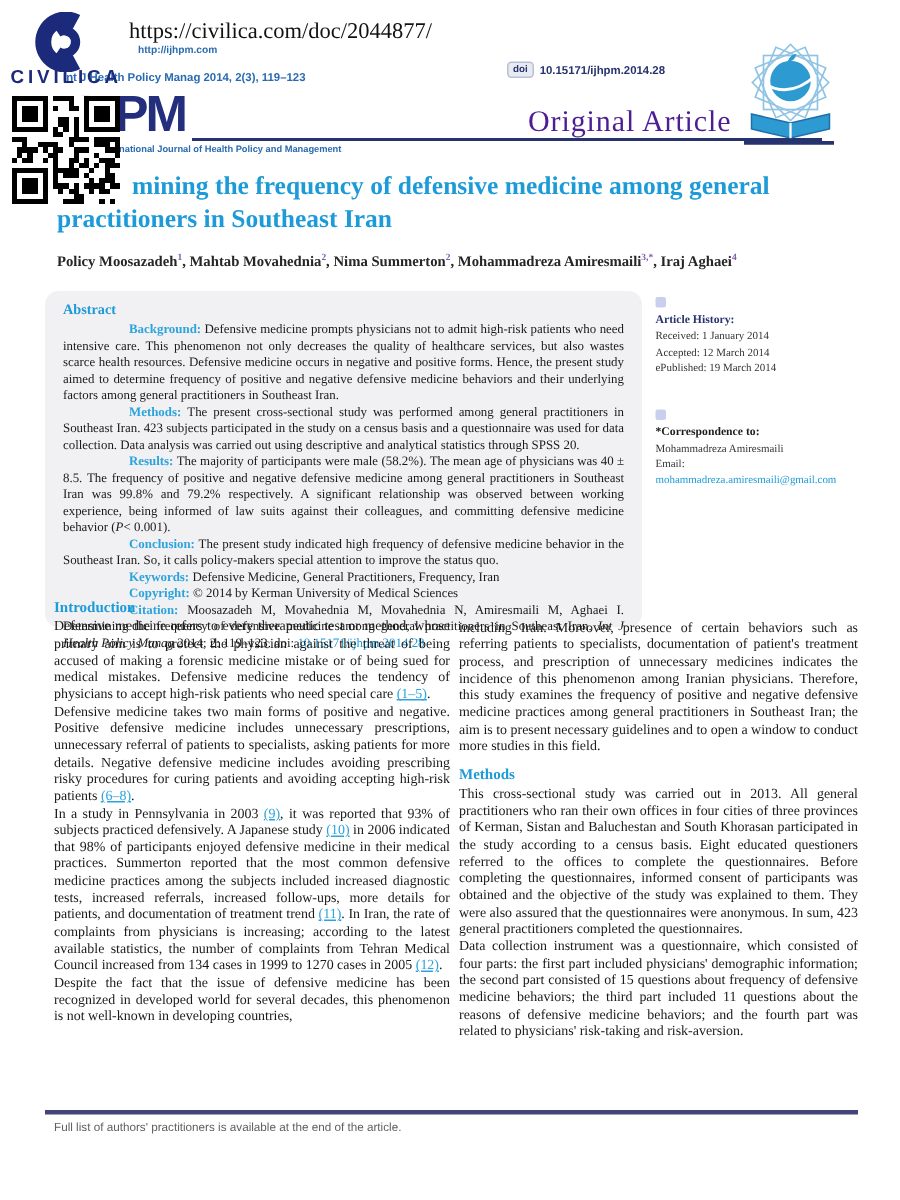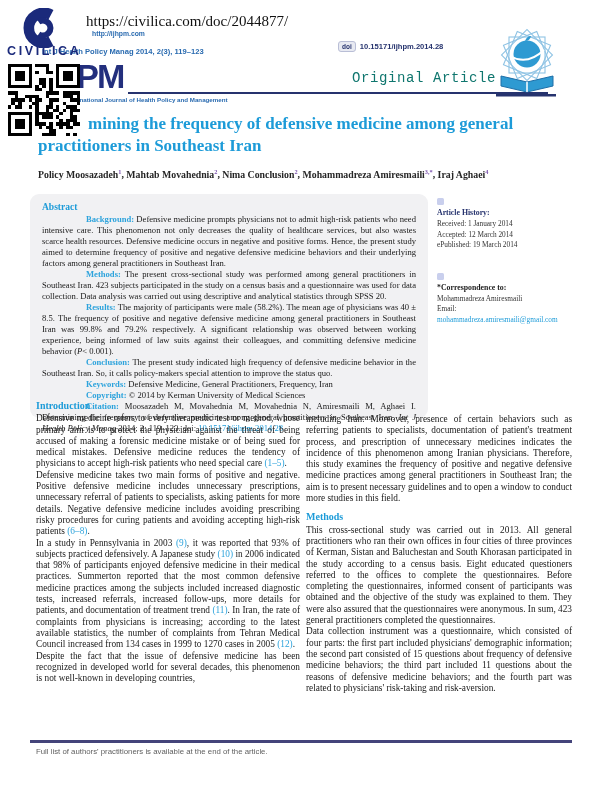--- a/index.html
+++ b/index.html
@@ -19,39 +19,39 @@
   .doi-badge{left:338px;top:41px;display:flex;align-items:center;gap:4px;
              font-family:"Liberation Sans",sans-serif;}
   .doi-pill{font-size:6.5px;font-weight:bold;color:#26336e;background:#e8eaf2;
             border:1px solid #b9bed6;border-radius:3px;padding:1px 3px;}
   .doi-num{font-size:7.6px;font-weight:bold;color:#26336e;}
   .ijpm{left:52px;top:58px;font-family:"Liberation Sans",sans-serif;font-weight:bold;
         font-size:34px;letter-spacing:-2px;color:#232f7d;line-height:36px;}
   .tagline{left:66px;top:96px;font-family:"Liberation Sans",sans-serif;font-size:6.2px;
            font-weight:bold;color:#2a6bb0;}
   .rule-top{left:128px;top:92px;width:420px;height:2px;background:#26336e;}
-  .orig{left:352px;top:70px;font-size:14px;color:#0f766e;letter-spacing:0.6px;font-family:Liberation Mono, monospace;}
+  .orig{left:352px;top:70px;font-size:20px;color:#4c1d95;letter-spacing:0.6px;}
   .emblem{left:496px;top:24px;}
   .qr{left:8px;top:64px;width:72px;height:72px;z-index:4;background:#fff;}
 
   
   .title{left:38px;top:113px;width:530px;font-size:17px;font-weight:bold;color:#1d9bd8;
          line-height:21.5px;text-indent:50px;}
   .authors{left:38px;top:168px;width:525px;font-size:9.8px;font-weight:bold;color:#262626;}
   .sup{vertical-align:super;font-size:6.3px;color:#7d55b0;font-weight:bold;}
 
   
   .abstract-box{left:30px;top:194px;width:398px;height:224px;background:#f1f1f3;
                 border-radius:9px;padding:8px 12px;box-sizing:border-box;}
   .abs-h{font-size:9.5px;font-weight:bold;color:#1d9bd8;margin:0 0 2px 0;}
   .abs-p{font-size:8.6px;line-height:11px;text-align:justify;margin:0;}
   .abs-p .label{color:#2da3dc;font-weight:bold;padding-left:44px;}
   .it{font-style:italic;}
   .link{color:#1d9bd8;}
-  .ref{color:#2da3dc;}
+  .ref{color:#2da3dc;text-decoration:underline;}
 
   
   .sidebar{left:437px;top:194px;width:134px;font-size:7.3px;color:#333;}
   .sq{width:7px;height:7px;background:#c9cfed;border-radius:1.5px;margin:4px 0 3px 0;}
   .sb-h{font-size:7.8px;font-weight:bold;color:#26336e;margin:0 0 2px 0;}
   .sb-h.dark{color:#1c1c1c;}
   .sb-item{line-height:10.5px;}
   .corr{margin-top:22px;}
   .sb-line{line-height:10.5px;}
 
@@ -239,21 +239,21 @@
       <rect x="2" y="2" width="3" height="3" fill="#000"></rect>
       <rect x="14" y="0" width="7" height="7" fill="#000"></rect>
       <rect x="15" y="1" width="5" height="5" fill="#fff"></rect>
       <rect x="16" y="2" width="3" height="3" fill="#000"></rect>
       <rect x="0" y="14" width="7" height="7" fill="#000"></rect>
       <rect x="1" y="15" width="5" height="5" fill="#fff"></rect>
       <rect x="2" y="16" width="3" height="3" fill="#000"></rect>
     </svg>
 
   <div class="abs title">mining the frequency of defensive medicine among general practitioners in Southeast Iran</div>
-  <div class="abs authors"><span>Policy Moosazadeh</span><span class="sup">1</span><span>, Mahtab Movahednia</span><span class="sup">2</span><span>, Nima Conclusion</span><span class="sup">2</span><span>, Mohammadreza Amiresmaili</span><span class="sup">3,*</span><span>, Iraj Aghaei</span><span class="sup">4</span></div>
+  <div class="abs authors"><span>Policy Moosazadeh</span><span class="sup">1</span><span>, Mahtab Movahednia</span><span class="sup">2</span><span>, Nima Summerton</span><span class="sup">2</span><span>, Mohammadreza Amiresmaili</span><span class="sup">3,*</span><span>, Iraj Aghaei</span><span class="sup">4</span></div>
 
   <div class="abs abstract-box">
     <p class="abs-h">Abstract</p>
     <div>
         <p class="abs-p"><span class="label">Background: </span><span>Defensive medicine prompts physicians not to admit high-risk patients who need intensive care. This phenomenon not only decreases the quality of healthcare services, but also wastes scarce health resources. Defensive medicine occurs in negative and positive forms. Hence, the present study aimed to determine frequency of positive and negative defensive medicine behaviors and their underlying factors among general practitioners in Southeast Iran.</span></p>
         <p class="abs-p"><span class="label">Methods: </span><span>The present cross-sectional study was performed among general practitioners in Southeast Iran. 423 subjects participated in the study on a census basis and a questionnaire was used for data collection. Data analysis was carried out using descriptive and analytical statistics through SPSS 20.</span></p>
         <p class="abs-p"><span class="label">Results: </span><span>The majority of participants were male (58.2%). The mean age of physicians was 40 ± 8.5. The frequency of positive and negative defensive medicine among general practitioners in Southeast Iran was 99.8% and 79.2% respectively. A significant relationship was observed between working experience, being informed of law suits against their colleagues, and committing defensive medicine behavior (</span><span class="it">P</span><span>&lt; 0.001).</span></p>
         <p class="abs-p"><span class="label">Conclusion: </span><span>The present study indicated high frequency of defensive medicine behavior in the Southeast Iran. So, it calls policy-makers special attention to improve the status quo.</span></p>
         <p class="abs-p"><span class="label">Keywords: </span><span>Defensive Medicine, General Practitioners, Frequency, Iran</span></p>
         <p class="abs-p"><span class="label">Copyright: </span><span>© 2014 by Kerman University of Medical Sciences</span></p>

